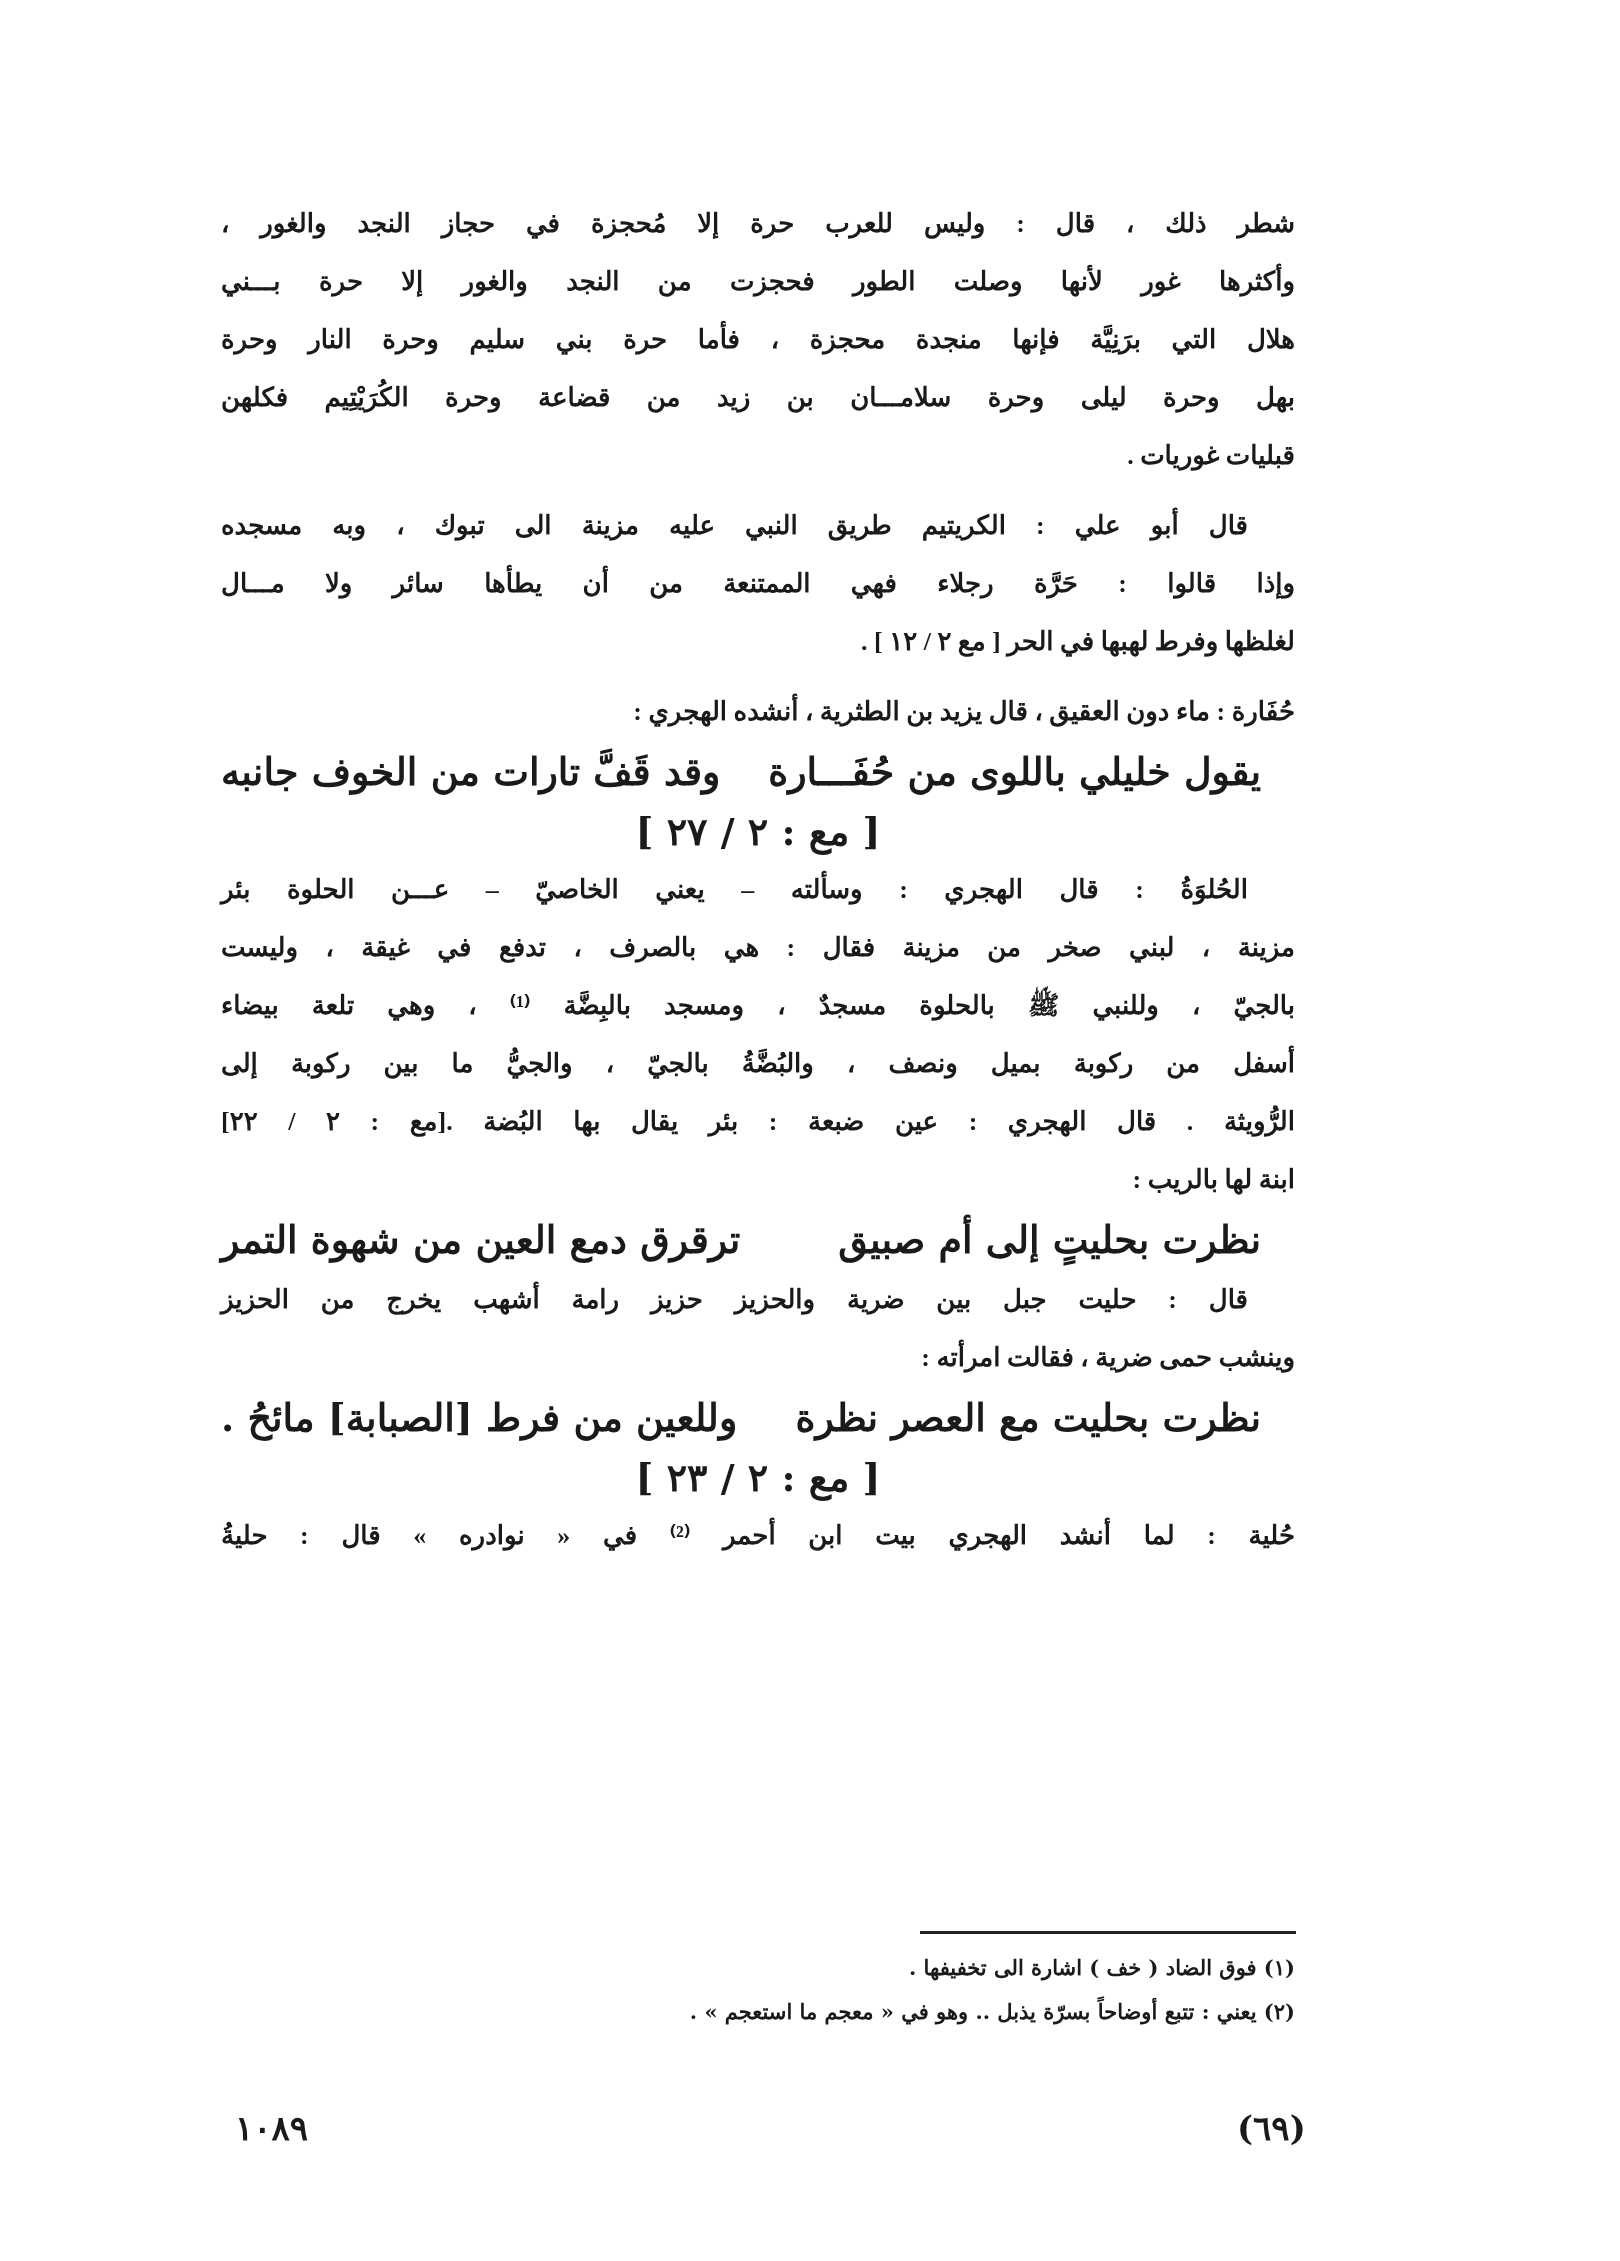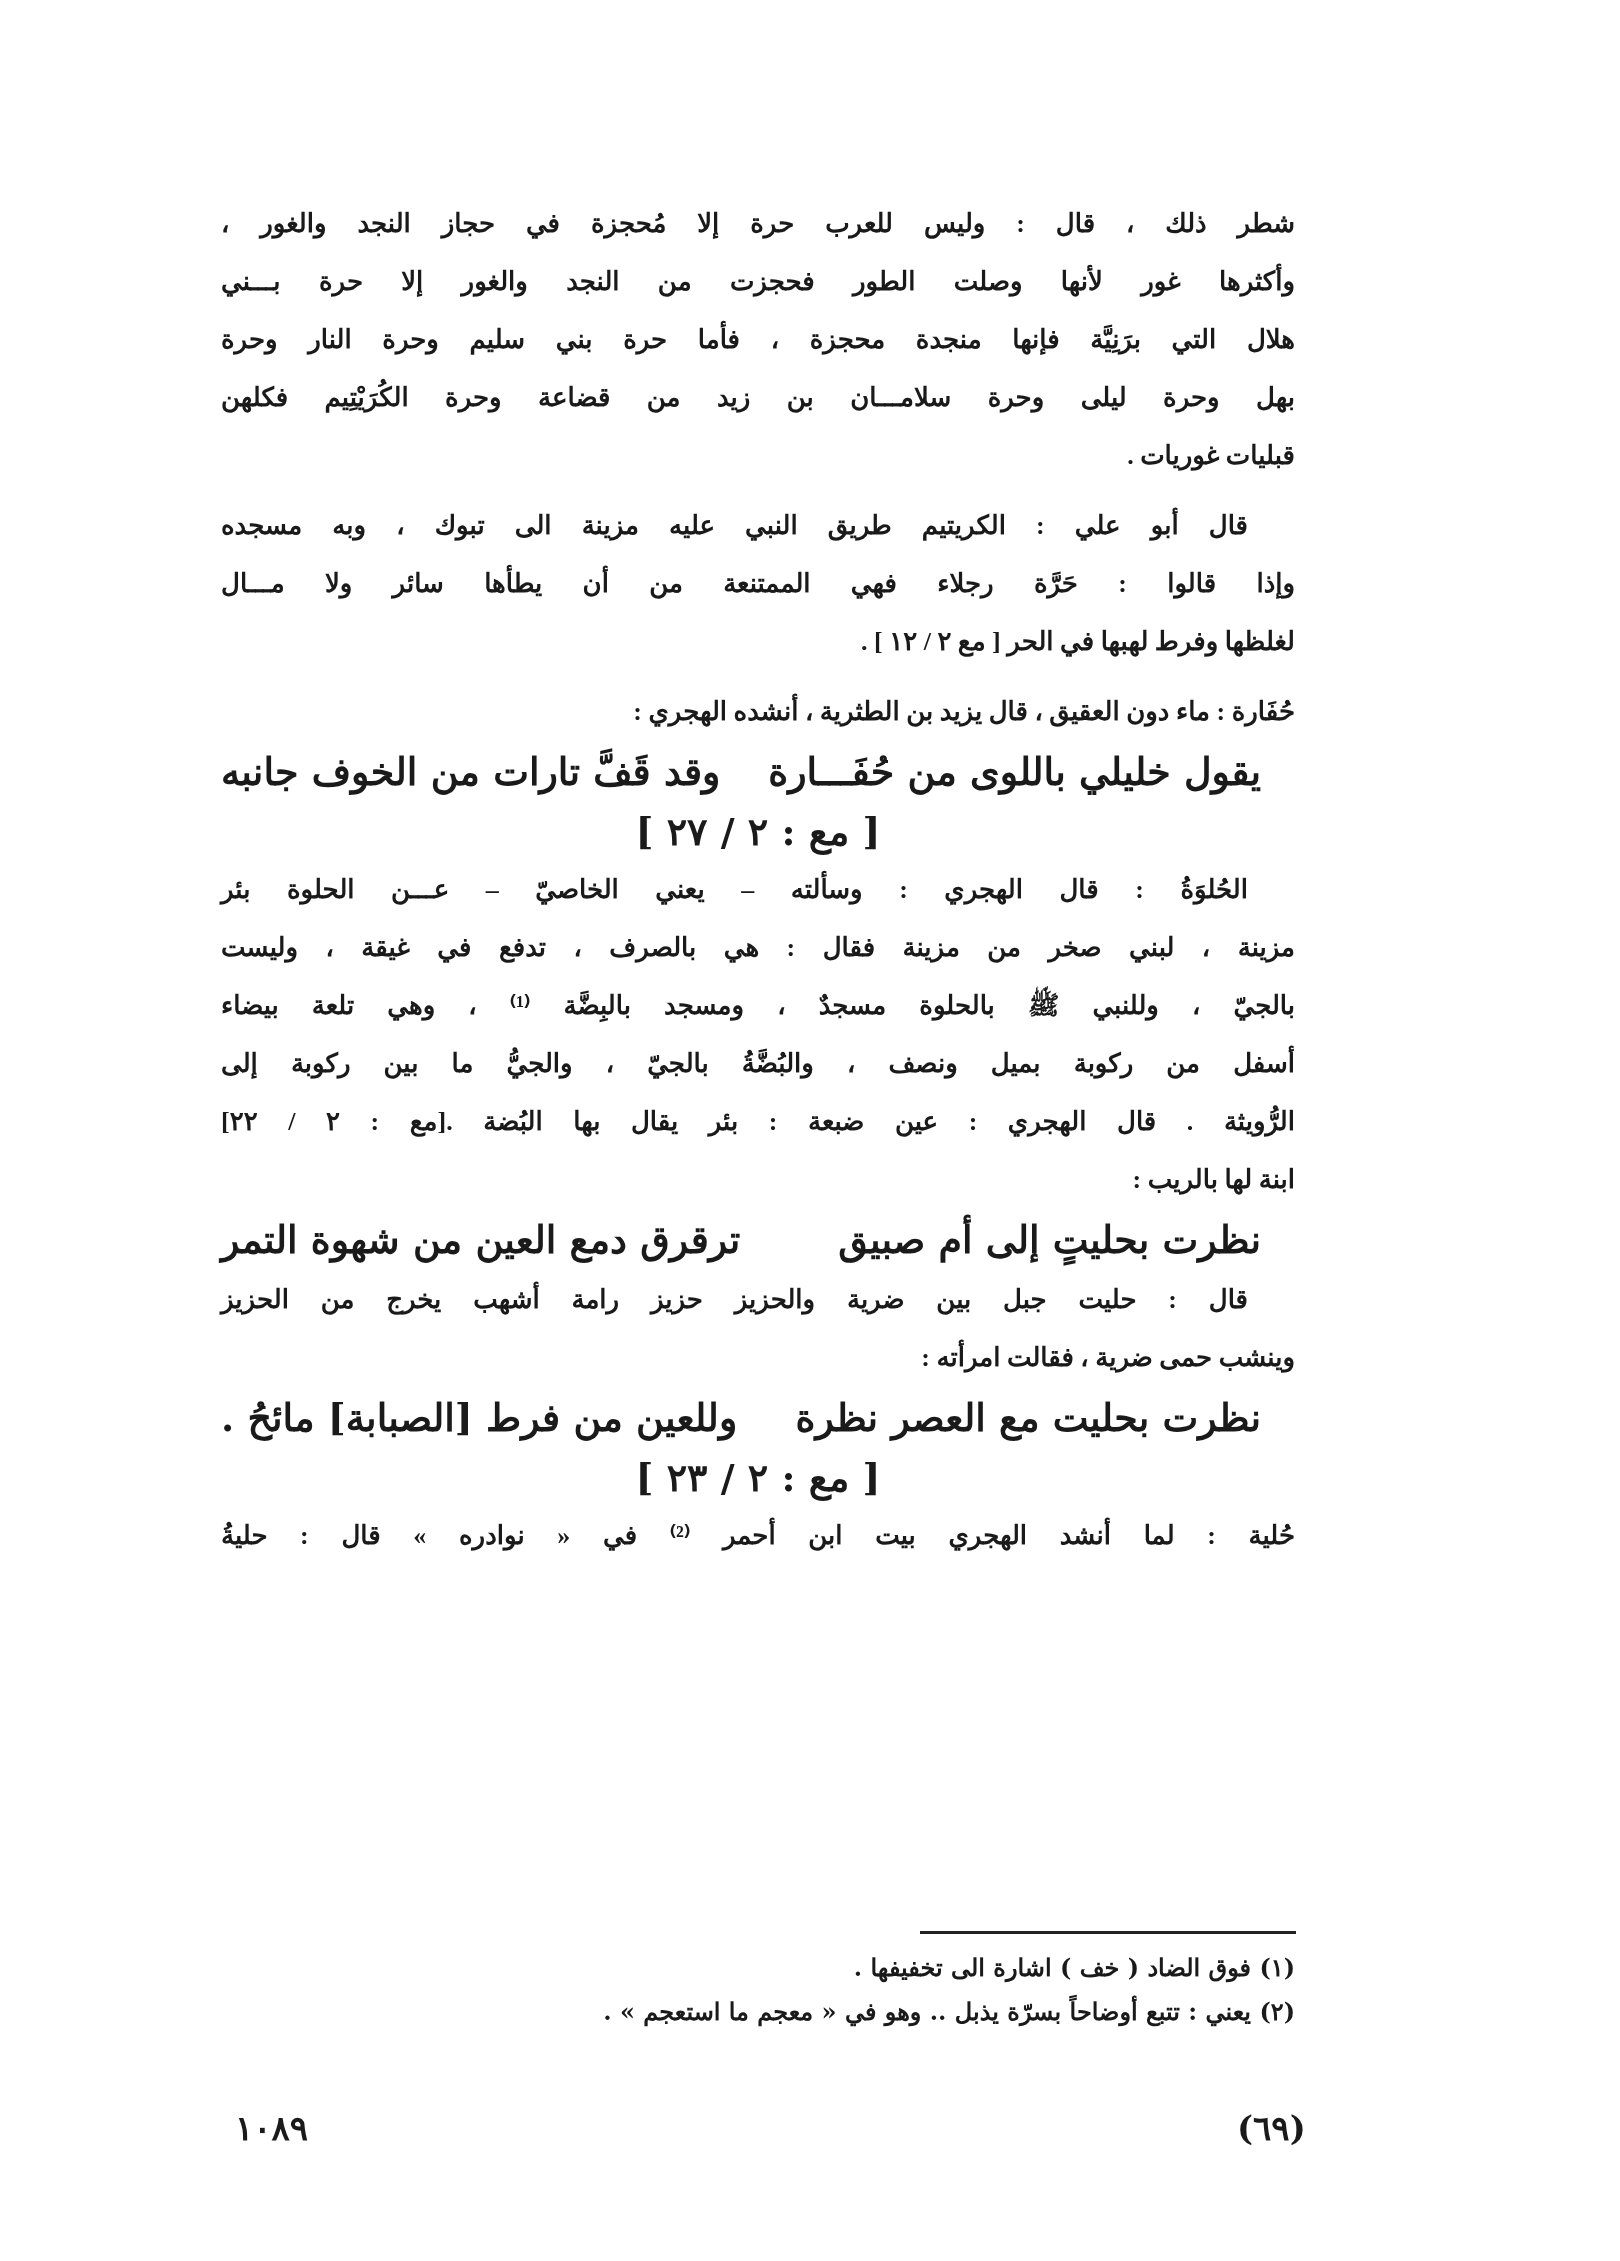--- a/index.html
+++ b/index.html
@@ -8,21 +8,21 @@
   .page { position: absolute; left: 221px; top: 195px; width: 1074px; direction: rtl; }
   .line { font-size: 26px; line-height: 58px; text-align: justify; text-align-last: justify; white-space: nowrap; font-weight: bold; font-family: Liberation Serif, serif; }
   .line.last { text-align-last: right; }
   .para { margin-top: 12px; }
   .indent { padding-right: 47px; }
   .ref { text-align: right; text-align-last: center; font-size: 38px; line-height: 58px; font-weight: bold; }
   .verse { display: flex; justify-content: space-between; font-size: 38px; line-height: 62px; font-weight: bold; padding-right: 34px; }
   .verse span { display: inline-block; }
   .rule { position: absolute; left: 920px; top: 1931px; width: 376px; height: 2.7px; background: #222; }
   .footnotes { position: absolute; left: 221px; top: 1946px; width: 1074px; direction: rtl; }
-  .fn { font-size: 24px; line-height: 44px; font-weight: bold; }
+  .fn { font-size: 21px; line-height: 44px; font-weight: bold; }
   .folio { position: absolute; top: 2108px; font-size: 34px; font-weight: bold; }
   .folio.left { left: 235px; }
   .folio.right { left: 1201px; margin-left: 36px; }
 </style>
 </head>
 <body>
 
 <div class="page">
   <div>
     <div class="line">شطر ذلك ، قال : وليس للعرب حرة إلا مُحجزة في حجاز النجد والغور ،</div>

